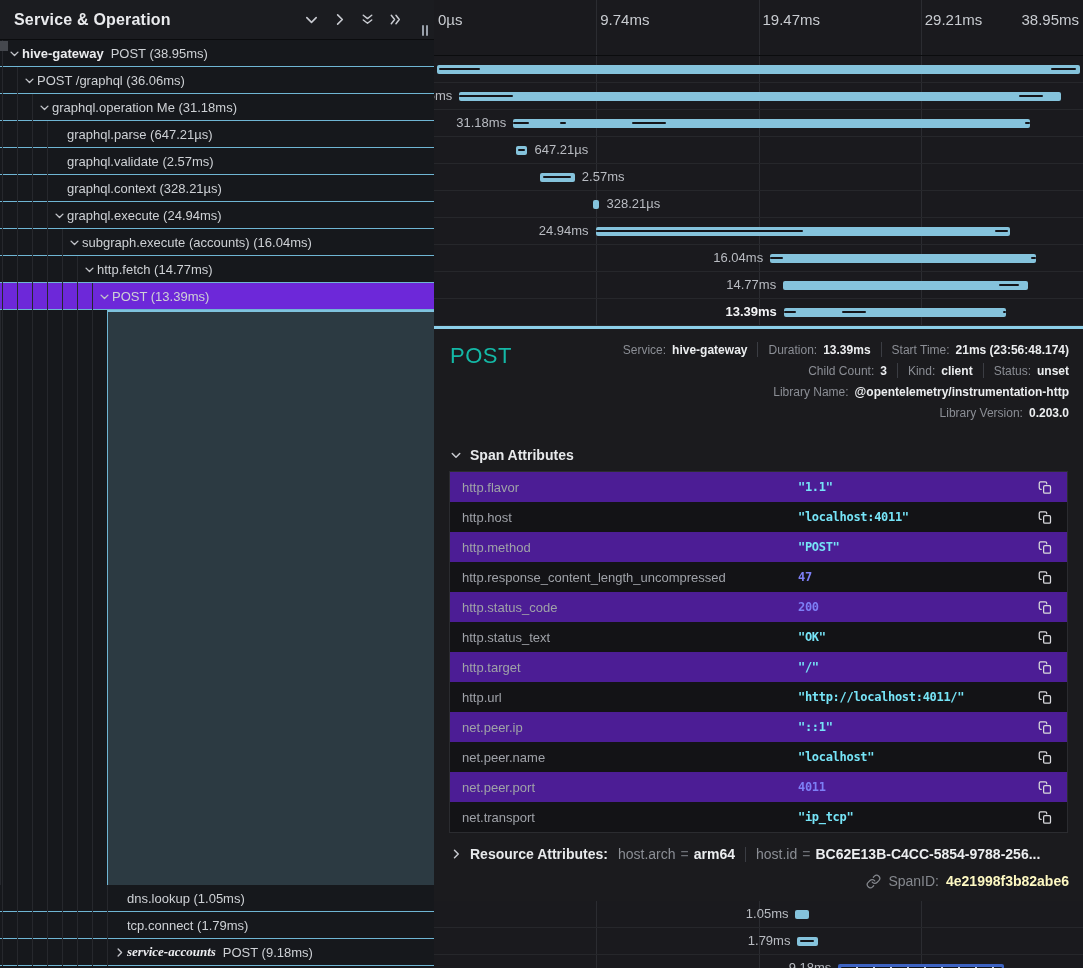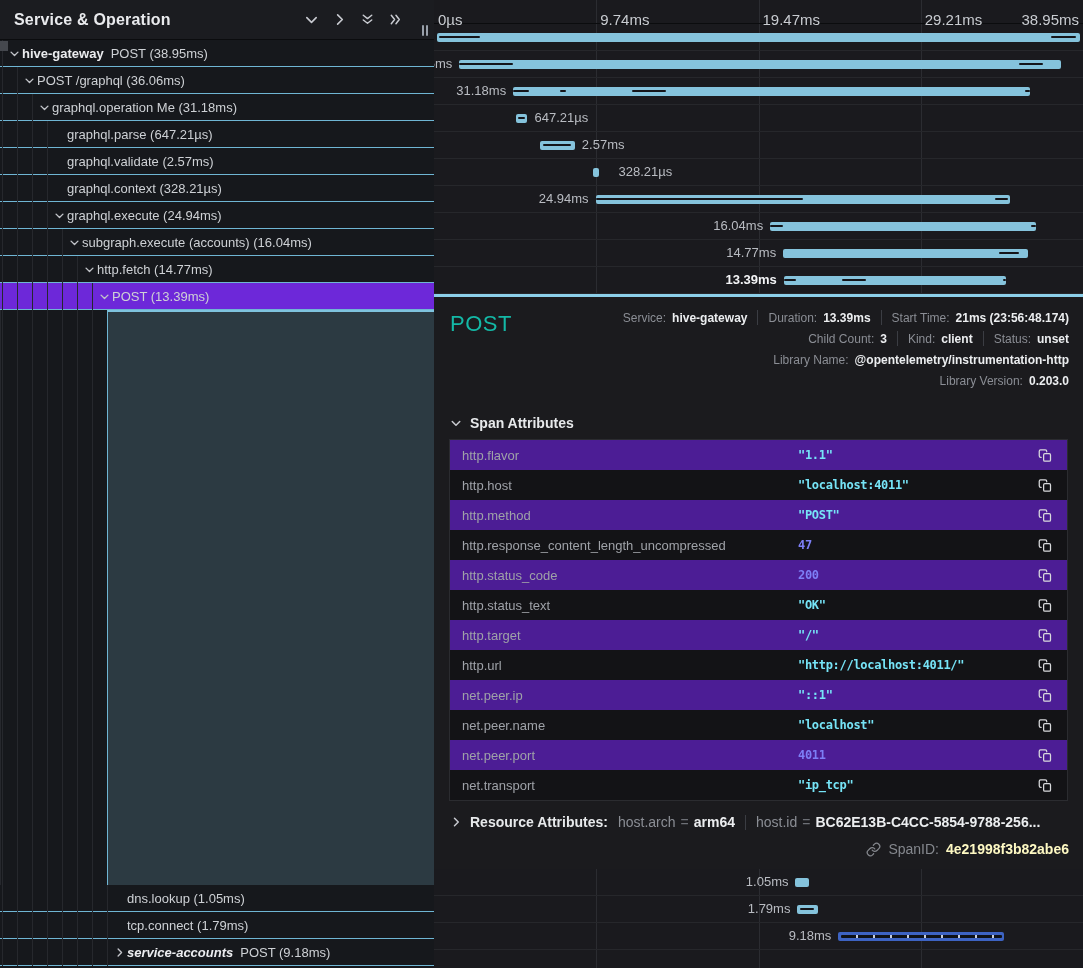--- a/index.html
+++ b/index.html
@@ -18,37 +18,37 @@
     position:relative; height:40px; background:#1b1c20; border-bottom:1px solid #0b0c0e;
     display:flex; align-items:center; padding:0 10px 0 14px;
   }
   .ph-title { font-size:16px; font-weight:700; color:#e9eaed; letter-spacing:.2px; flex:0 0 auto; }
   .ph-icons { margin-left:auto; display:flex; align-items:center; gap:6px; margin-right:18px; }
   .hicon { background:none; border:none; color:#c8cad0; width:22px; height:22px; display:flex;
            align-items:center; justify-content:center; cursor:pointer; padding:0; }
   .drag-handle { position:absolute; right:6px; bottom:3px; display:flex; gap:2px; }
   .drag-handle i { display:block; width:2px; height:11px; background:#99a0aa; border-radius:1px; }
 
-  .axis { position:relative; height:24px; border-bottom:1px solid #0b0c0e; z-index:1; }
+  .axis { position:relative; height:56px; border-bottom:1px solid #0b0c0e; z-index:1; }
   .tick { position:absolute; top:0; line-height:40px; font-size:15px; color:#c9ccd1; white-space:nowrap; }
 
   
   .gridline { position:absolute; top:0; bottom:0; width:1px; background:#2b2c31; z-index:0; }
 
   
   .trow { position:relative; height:27px; display:flex; align-items:center;
           border-bottom:1px solid #6fb6d4; font-size:13px; cursor:pointer; }
   .trow.sel { background:#6d28d9; }
   .indent { flex:0 0 auto; height:27px;
             background-image:repeating-linear-gradient(90deg,#26282d 0,#26282d 1px,transparent 1px,transparent 15px);
             background-position:2px 0; }
   .chev { flex:0 0 16px; display:flex; align-items:center; justify-content:center; color:#c2c4c9; }
   .chev svg { display:block; }
   .svc { font-weight:700; color:#ebecef; margin-right:7px; white-space:nowrap; }
-  .svc.ital { font-style:italic; }
+  .svc.ital { font-style:italic;font-family:Liberation Serif, serif; }
   .op  { color:#ced1d5; white-space:nowrap; }
 
   
   .detail-spacer { position:relative; height:575px; }
   .spacer-guides { position:absolute; left:0; top:0; width:107px; height:100%;
             background-image:repeating-linear-gradient(90deg,#26282d 0,#26282d 1px,transparent 1px,transparent 15px);
             background-position:2px 0; }
   .spacer-box { position:absolute; left:107px; top:0; right:0; bottom:0; background:#2c3a42;
             border-top:2px solid #7fc3de; border-left:1px solid #6fb6d4; }
 
@@ -287,21 +287,21 @@
           <span class="bar-label" style="left: calc(14.4% + 7px);">647.21µs</span>
         </div>
         <div class="brow">
           <div class="bar" style="left: 16.4%; width: 5.3%;">
             <div class="stripe" style="left: 8%; width: 82%;"></div>
           </div>
           <span class="bar-label" style="left: calc(21.7% + 7px);">2.57ms</span>
         </div>
         <div class="brow">
           <div class="bar" style="left: 24.5%; width: 1%;"></div>
-          <span class="bar-label" style="left: calc(25.5% + 7px); margin-left: 12px;">328.21µs</span>
+          <span class="bar-label" style="left: calc(25.5% + 7px);">328.21µs</span>
         </div>
         <div class="brow">
           <div class="bar" style="left: 24.9%; width: 63.8%;">
             <div class="stripe" style="left: 0%; width: 50%;"></div>
             <div class="stripe" style="left: 96.5%; width: 3%;"></div>
           </div>
           <span class="bar-label" style="left: calc(24.9% - 7px); transform: translateX(-100%);">24.94ms</span>
         </div>
         <div class="brow">
           <div class="bar" style="left: 51.8%; width: 41%;">

